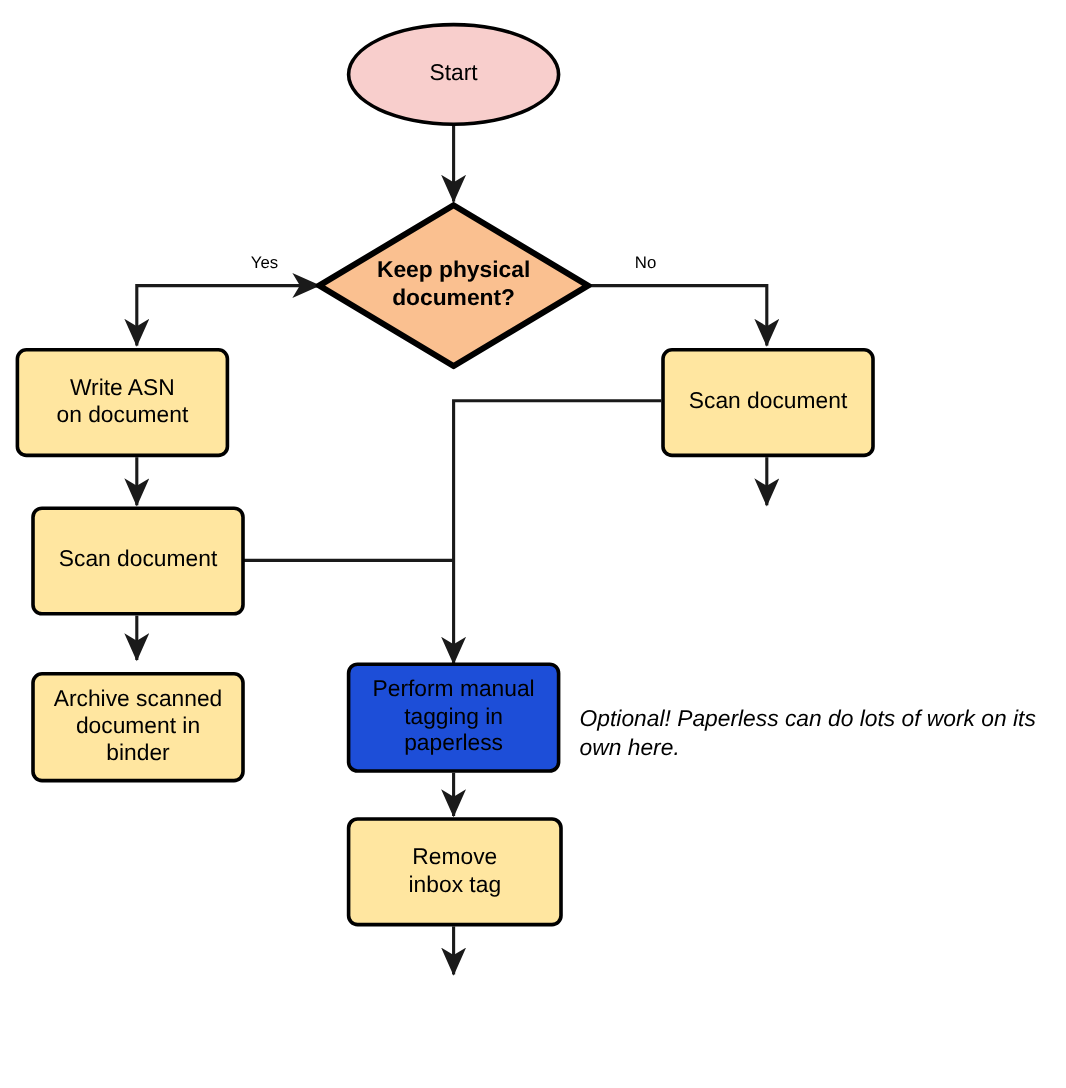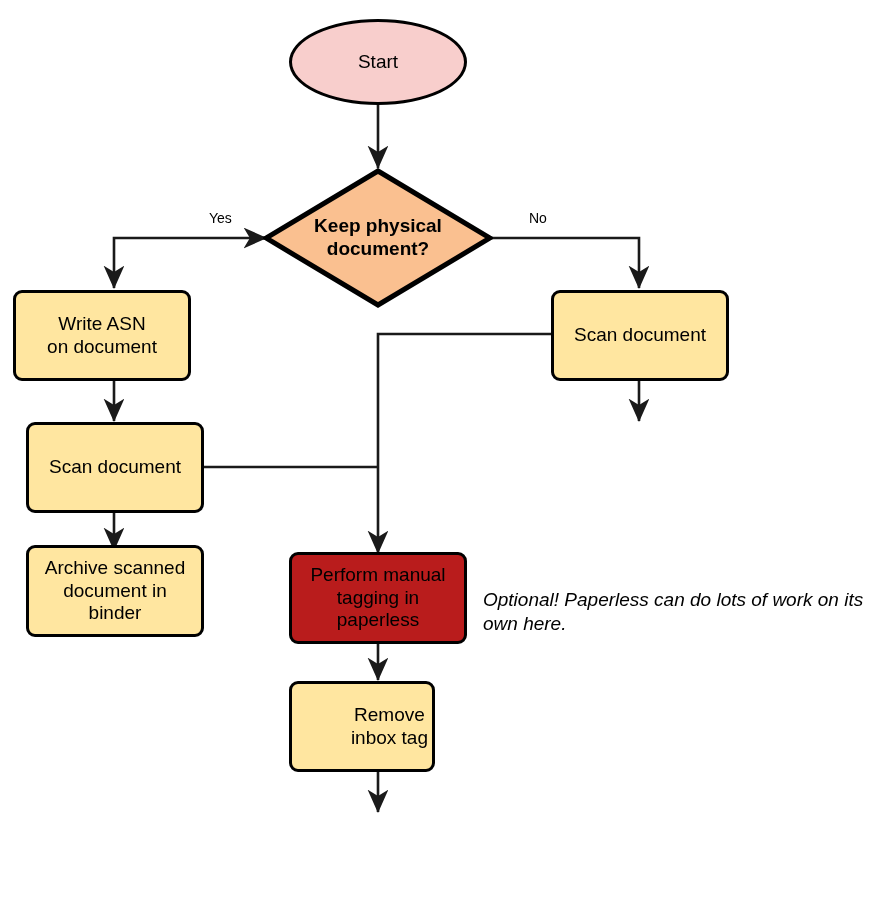--- a/index.html
+++ b/index.html
@@ -148,38 +148,38 @@
 
   <div class="node process" style="left:13px; top:290px; width:178px; height:91px; background:#FFE6A0;">
     <div class="node-label">Write ASN
 on document</div>
   </div>
 
   <div class="node process" style="left:26px; top:422px; width:178px; height:91px; background:#FFE6A0;">
     <div class="node-label">Scan document</div>
   </div>
 
-  <div class="node process" style="left:26px; top:545px; width:178px; height:92px; background:#FFE6A0;">
+  <div class="node process" style="left:26px; top:560px; width:178px; height:92px; background:#FFE6A0;">
     <div class="node-label">Archive scanned
 document in
 binder</div>
   </div>
 
   <div class="node process" style="left:551px; top:290px; width:178px; height:91px; background:#FFE6A0;">
     <div class="node-label">Scan document</div>
   </div>
 
 
-  <div class="node process" style="left:289px; top:552px; width:178px; height:92px; background:#b91c1c;">
+  <div class="node process" style="left:289px; top:552px; width:178px; height:92px; background:#1d4ed8;">
     <div class="node-label">Perform manual
 tagging in
 paperless</div>
   </div>
 
-  <div class="node process" style="left:289px; top:681px; width:146px; height:91px; background:#FFE6A0;justify-content:flex-end;">
+  <div class="node process" style="left:289px; top:681px; width:180px; height:91px; background:#FFE6A0;">
     <div class="node-label">Remove
 inbox tag</div>
   </div>
 
 
   <div class="note" style="left:483px; top:588px;">Optional! Paperless can do lots of work on its own here.</div>
 
 </div>
 
 </body></html>

